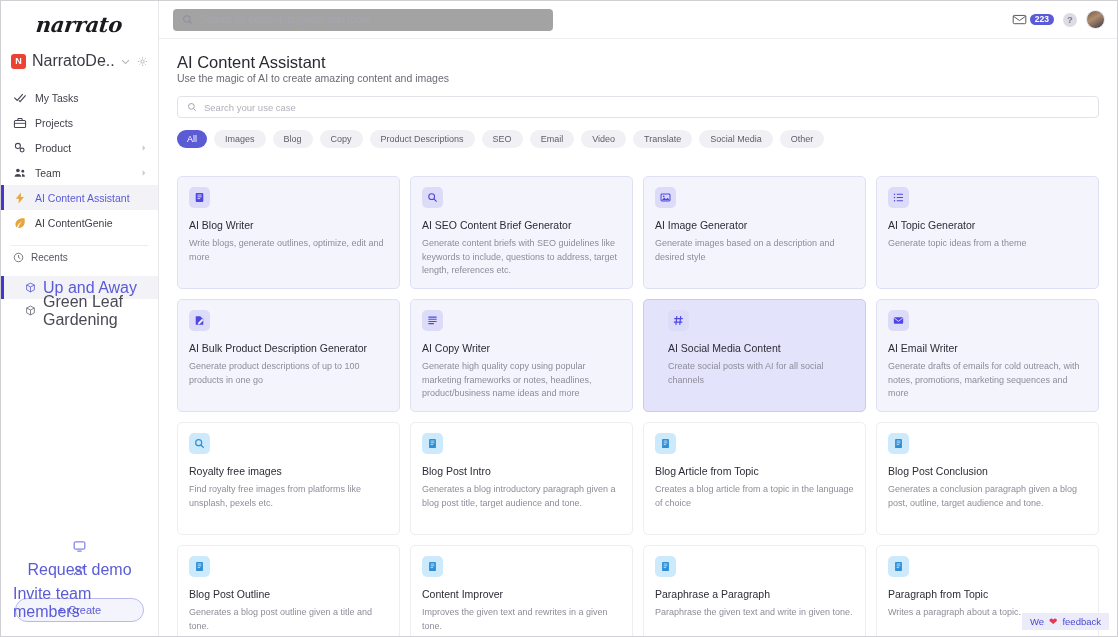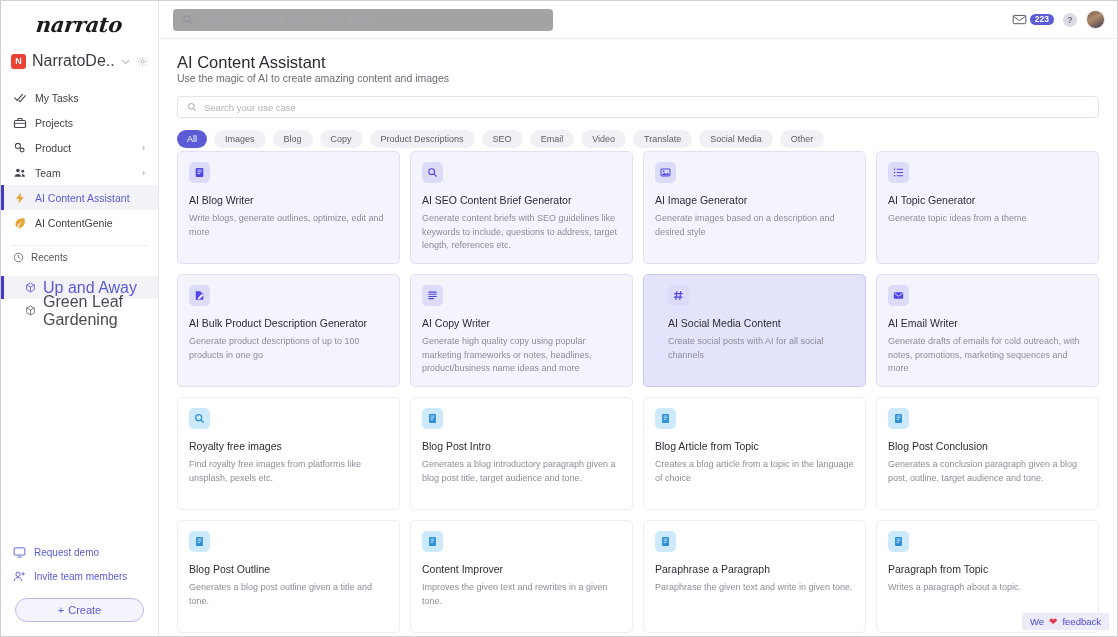--- a/index.html
+++ b/index.html
@@ -79,21 +79,21 @@
   .recent-item.active { background: #f2f2f7; color: #5b5bd6; }
   .recent-item.active::before {
     content: ""; position: absolute; left: 0; top: 0; bottom: 0;
     width: 2.5px; background: #4338ca;
   }
   .recent-item .ic { width: 11px; height: 11px; flex: 0 0 11px; }
 
   .sidebar-foot { margin-top: auto; padding-bottom: 14px; }
   .foot-item {
     height: 24px; display: flex; align-items: center; gap: 8px;
-    padding: 0 12px; font-size: 10px; color: #5b5bd6; cursor: pointer;
+    padding: 0 12px; font-size: 16px; color: #5b5bd6; cursor: pointer; flex-direction: column;
   }
   .foot-item .ic { width: 13px; height: 13px; flex: 0 0 13px; }
   .create-btn {
     margin: 10px 14px 0 14px; height: 24px; border-radius: 13px;
     border: 1px solid #b9b9ef; background: #f4f4fd; color: #5b5bd6;
     font-size: 11px; font-family: inherit; cursor: pointer;
     display: flex; align-items: center; justify-content: center; gap: 4px;
     width: calc(100% - 28px);
   }
 
@@ -151,21 +151,21 @@
   .use-search input::placeholder { color: #b0b0bb; }
 
   .chips { display: flex; gap: 7px; margin-top: 12px; flex-wrap: nowrap; }
   .chip {
     height: 18px; border-radius: 10px; background: #f1f1f5;
     color: #5d5d69; font-size: 9px; padding: 0 11px;
     display: flex; align-items: center; cursor: pointer; white-space: nowrap;
   }
   .chip.active { background: #5b5bd6; color: #fff; padding: 0 10px; }
 
-  .grid-scroll { margin-top: 3px; flex: 1; overflow: hidden; min-height: 0; }
+  .grid-scroll { margin-top: 28px; flex: 1; overflow: hidden; min-height: 0; }
   .grid {
     display: grid; grid-template-columns: repeat(4, 1fr); gap: 10px;
   }
   .card {
     border: 1px solid #e4e4f0; border-radius: 5px; padding: 10px 11px;
     height: 113px; cursor: pointer; overflow: hidden;
   }
   .card.lav { background: #f4f4fd; border-color: #e0e0f4; }
   .card.lav-hover { background: #e3e3fb; border-color: #c9c9f2; padding-left: 24px; }
   .card.white { background: #ffffff; border-color: #ededf2; }

